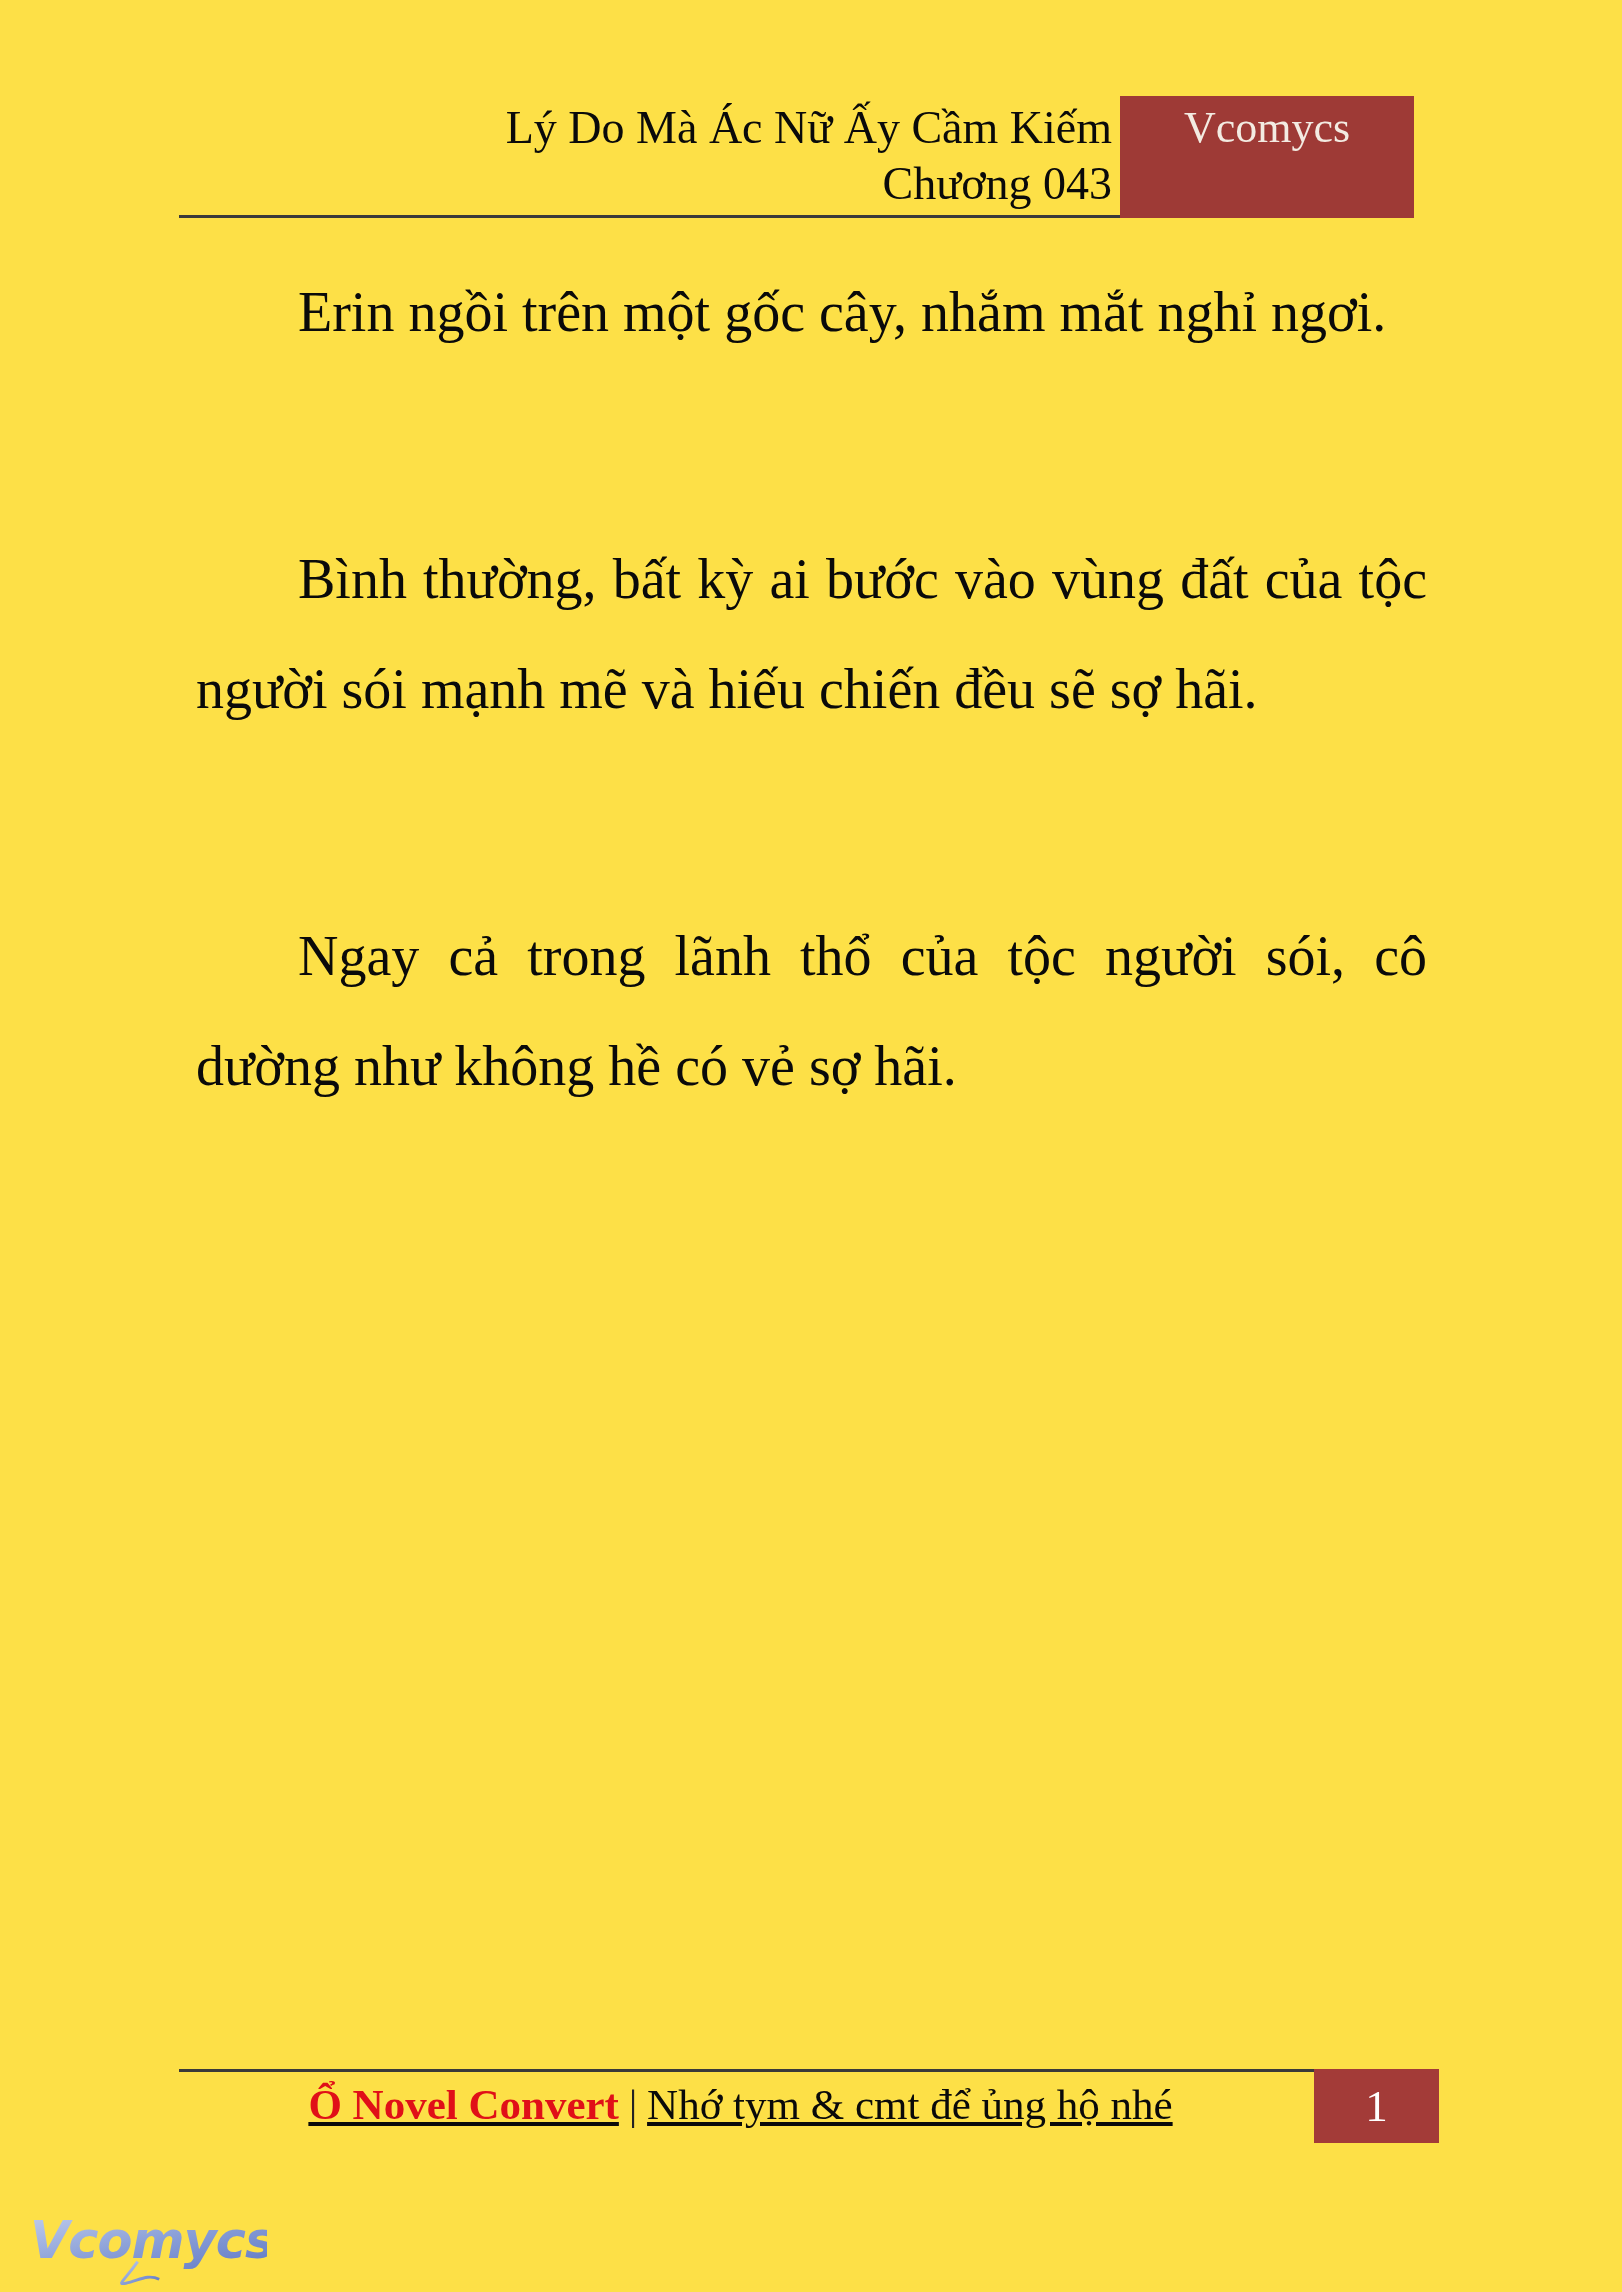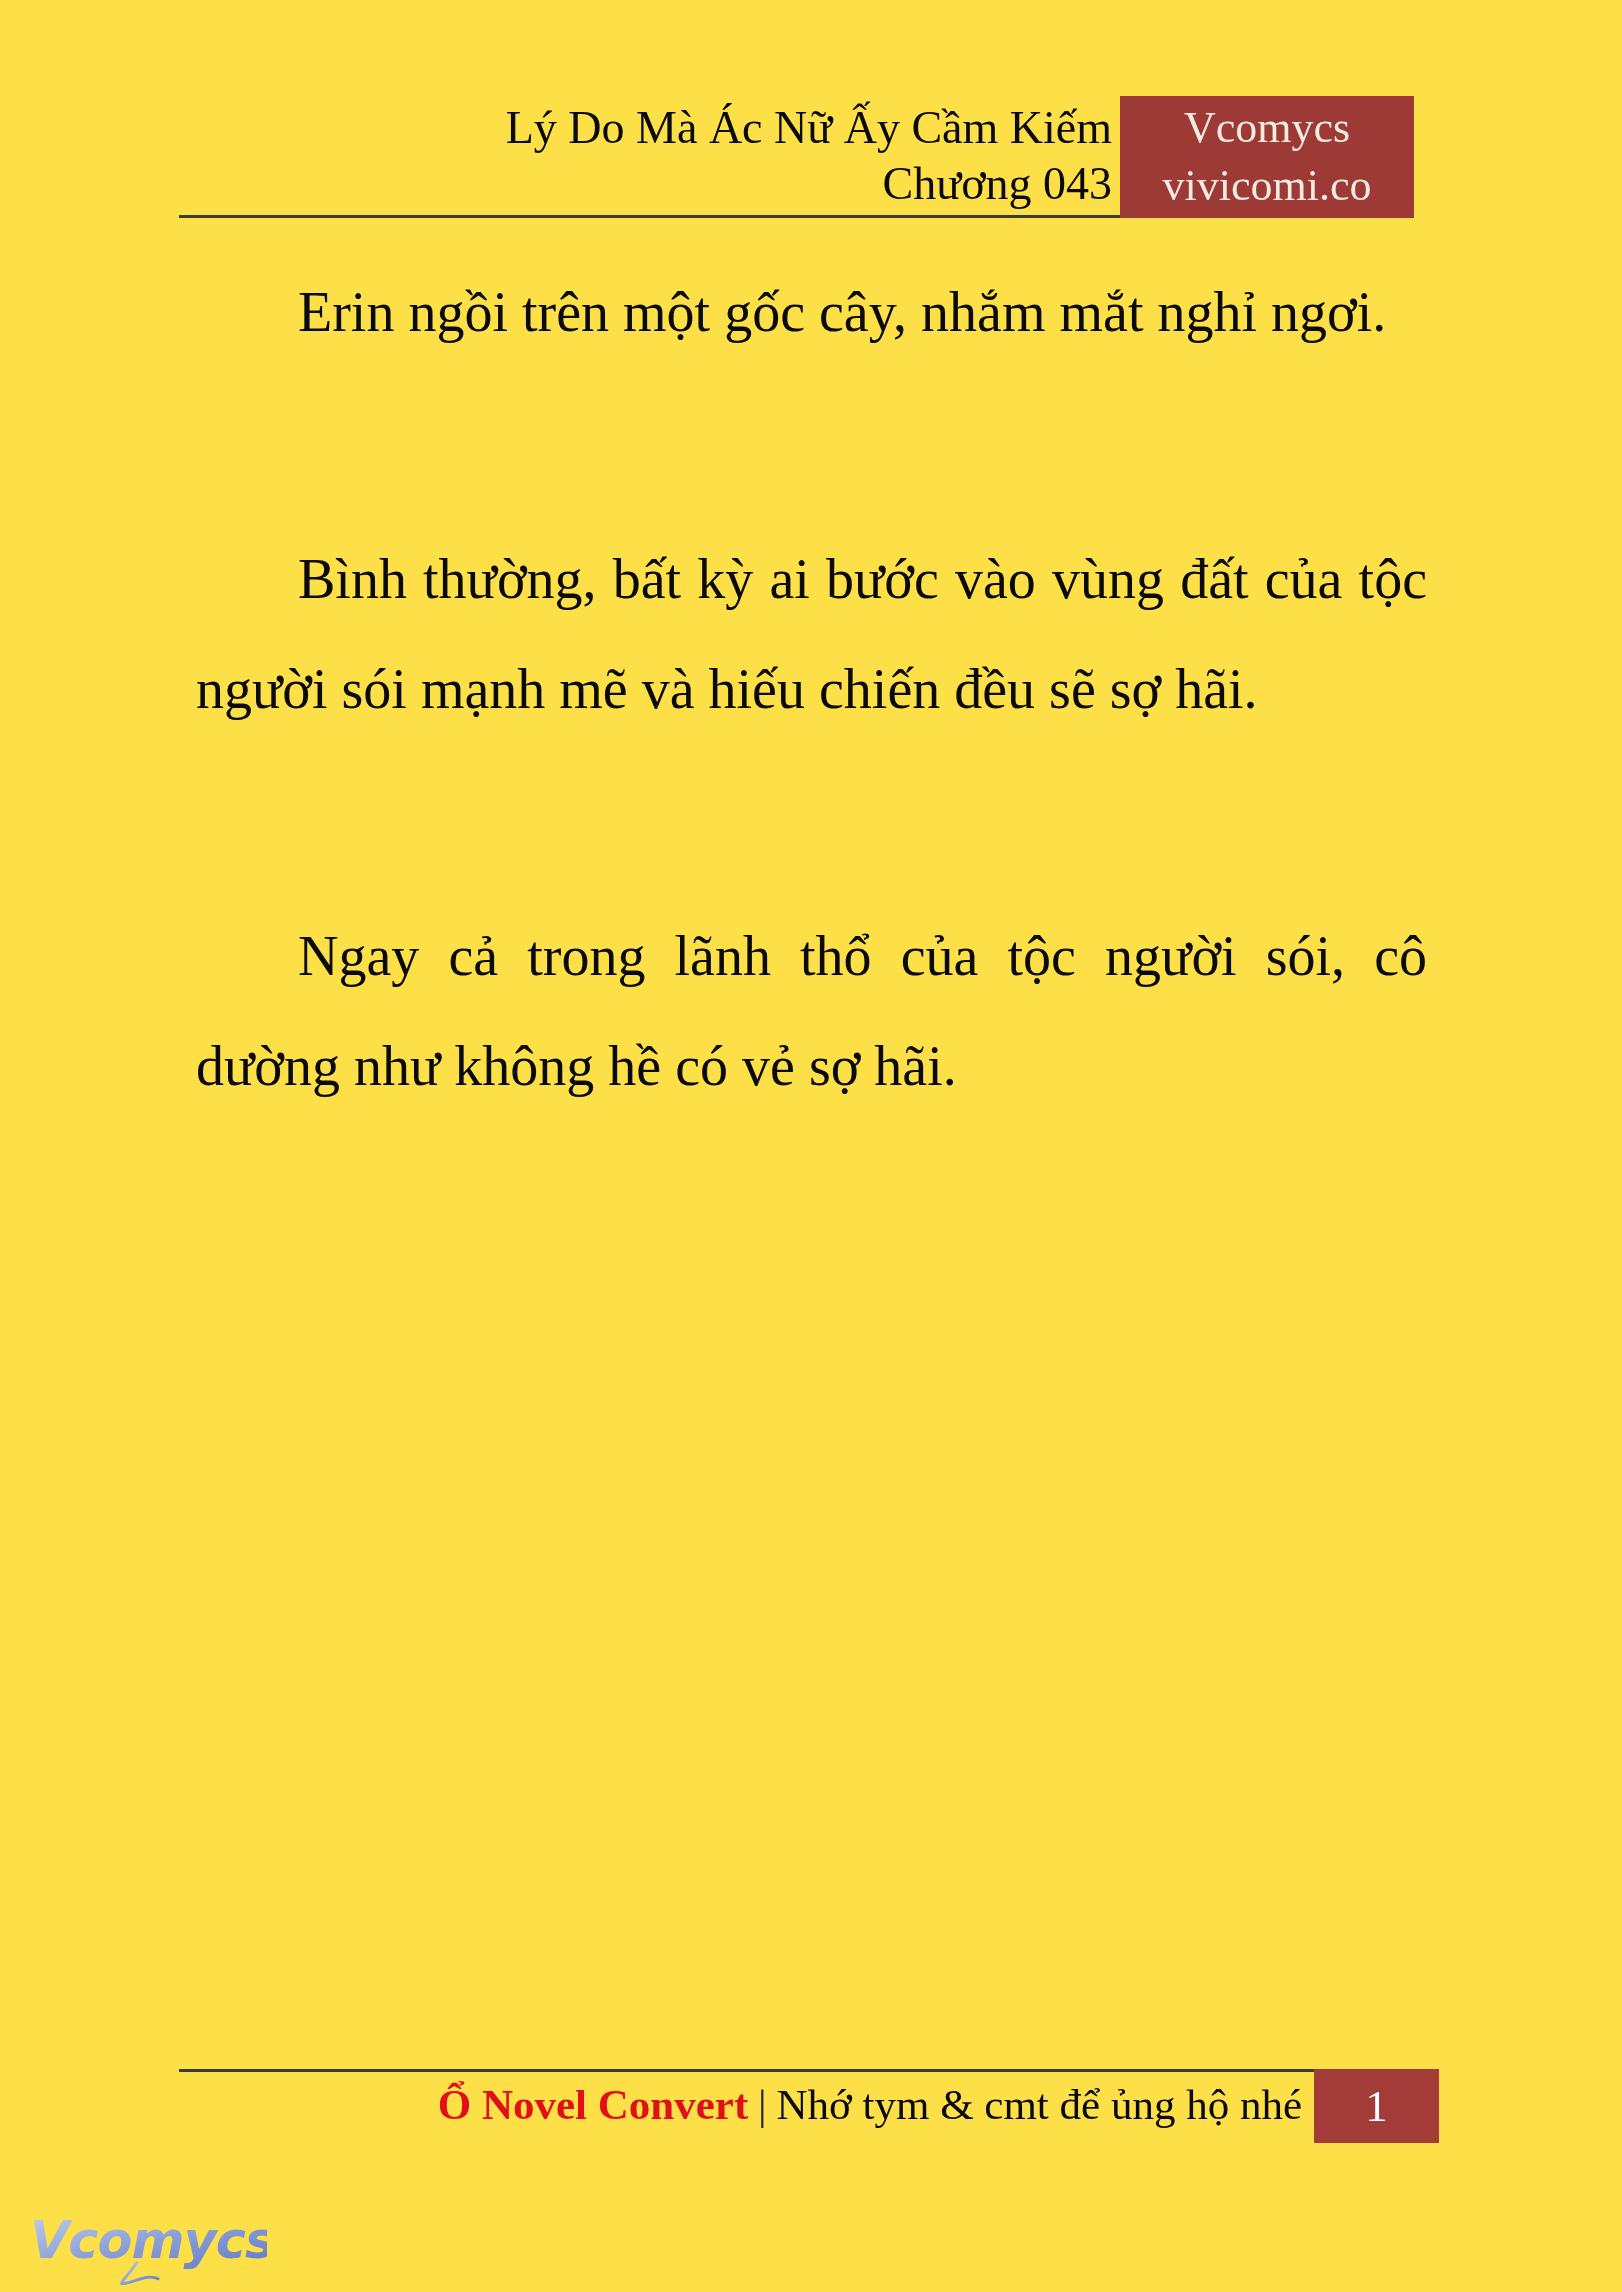--- a/index.html
+++ b/index.html
@@ -71,25 +71,26 @@
     top: 2069px;
     width: 1135px;
     height: 2.9px;
     background: #3a3a3a;
   }
   .footer-text {
     position: absolute;
     left: 179px;
     top: 2072px;
     width: 1123px;
-    text-align: right;
+    text-align: center;
     font-size: 43px;
     line-height: 65px;
     color: #0a0a0a;
     white-space: nowrap;
+    text-decoration: underline;
   }
   .footer-brand { color: #e01018; font-weight: bold; }
   .footer-sep { color: #222; padding: 0 9.8px; font-weight: normal; }
   .page-number-box {
     position: absolute;
     left: 1314px;
     top: 2069px;
     width: 125px;
     height: 74px;
     background: #a33b38;
@@ -113,21 +114,20 @@
 
 <div class="page">
 
   <div class="header-title">
     <div>Lý Do Mà Ác Nữ Ấy Cầm Kiếm</div>
     <div>Chương 043</div>
   </div>
 
   <div class="brand-box">
     <div>Vcomycs</div>
-    <div>vivicomi.co</div>
   </div>
 
   <div class="header-rule"></div>
 
   <div class="content">
     <p>Erin ngồi trên một gốc cây, nhắm mắt nghỉ ngơi.</p>
     <p>Bình thường, bất kỳ ai bước vào vùng đất của tộc người sói mạnh mẽ và hiếu chiến đều sẽ sợ hãi.</p>
     <p>Ngay cả trong lãnh thổ của tộc người sói, cô dường như không hề có vẻ sợ hãi.</p>
   </div>
 

